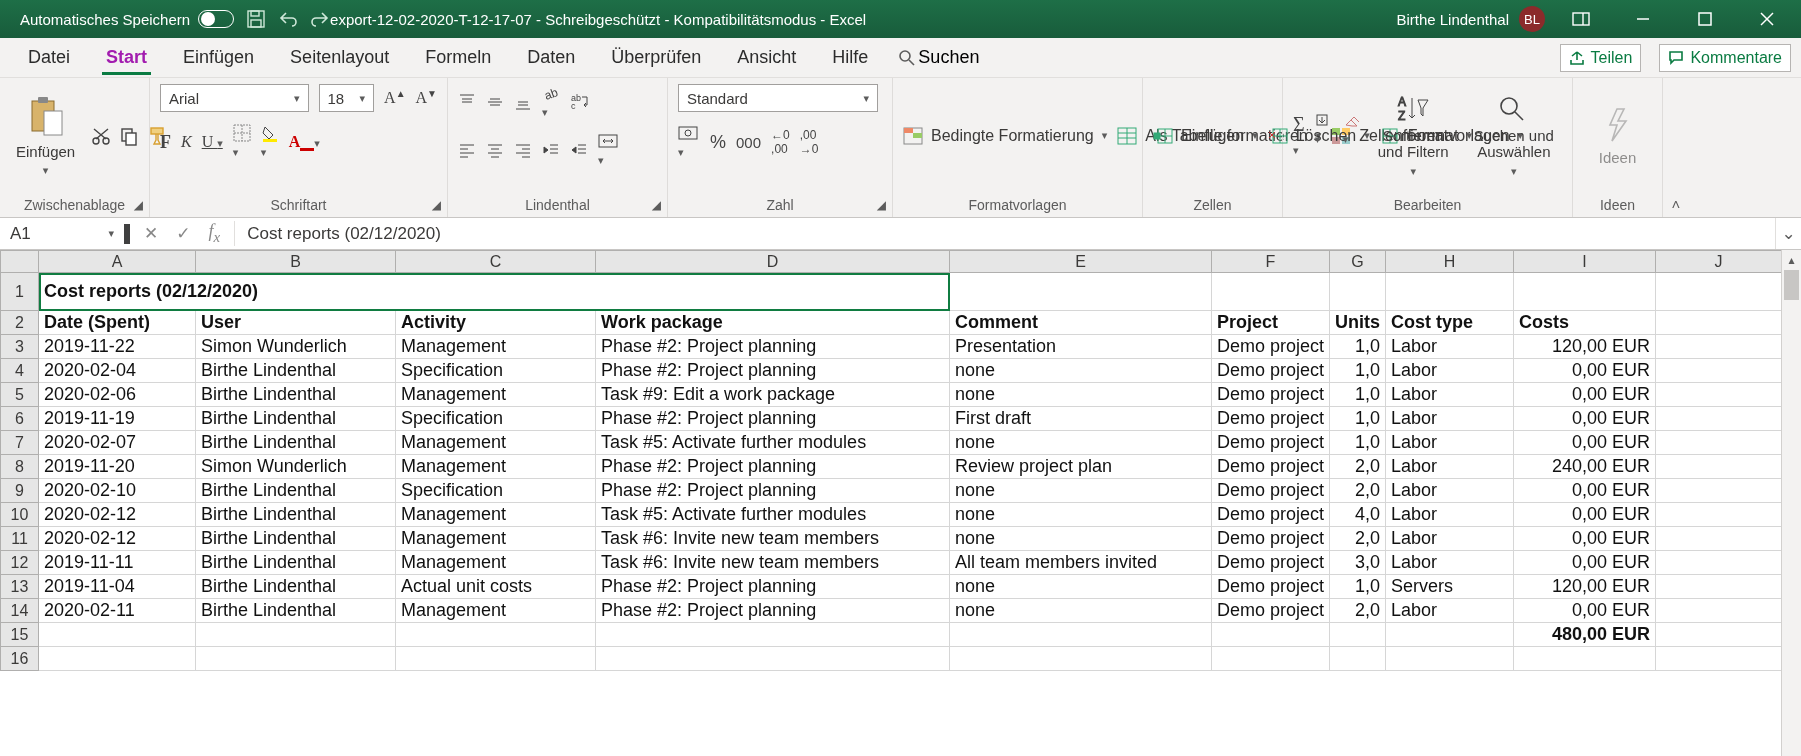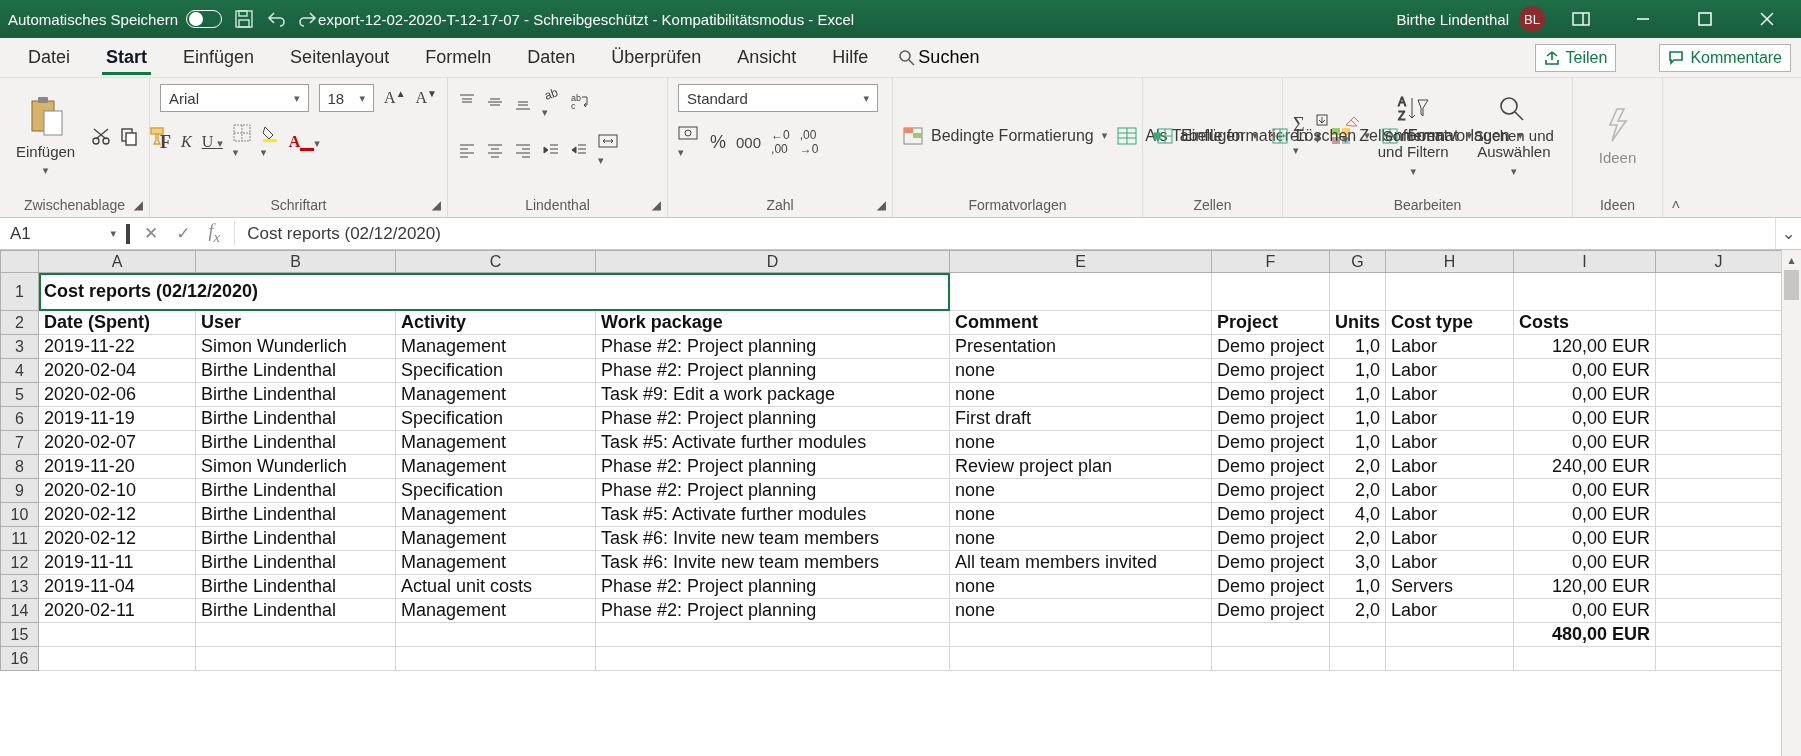--- a/index.html
+++ b/index.html
@@ -1,37 +1,37 @@
 <!DOCTYPE html>
 <html><head>
 <meta charset="utf-8">
 <style>
   * { box-sizing: border-box; }
   html, body { margin: 0; padding: 0; width: 1801px; height: 756px; overflow: hidden; font-family: "Segoe UI", Arial, sans-serif; }
   body { background: #fff; }
 
   
   .titlebar { height: 38px; background: linear-gradient(#1e6f47, #185c3b); display: flex; align-items: center; color: #fff; font-size: 15px; }
-  .titlebar-left { display: flex; align-items: center; gap: 12px; padding-left: 8px; }
+  .titlebar-left { display: flex; align-items: center; gap: 12px; padding-left: 20px; }
   .autosave { display: flex; align-items: center; gap: 8px; font-size: 15px; }
   .toggle { width: 36px; height: 18px; border:1px solid #fff; border-radius: 9px; position: relative; }
   .toggle::after { content:""; width:14px; height:14px; border-radius:50%; background:#fff; position:absolute; top:1px; left:2px; }
   .titlebar-icon { color:#cfe8d9; font-size:18px; }
   .titlebar-center { flex:1; font-size:15px; }
   .titlebar-right { display:flex; align-items:center; gap:10px; padding-right:8px; }
   .user-badge { background:#8b2b2b; color:#fff; width:26px; height:26px; border-radius:50%; display:flex; align-items:center; justify-content:center; font-size:13px; }
   .win-btn { width:52px; height:38px; display:flex; align-items:center; justify-content:center; color:#fff; }
 
   
   .ribbon-tabs { height: 40px; background:#f3f2f1; display:flex; align-items:center; padding: 0 10px; border-bottom:1px solid #e1dfdd; font-size:18px; color:#2c2c2c; }
   .tab { padding: 6px 18px; cursor:pointer; }
-  .tab.active { color:#0f172a; font-weight:600; position:relative; }
+  .tab.active { color:#a21caf; font-weight:600; position:relative; }
   .tab.active::after { content:""; position:absolute; bottom:-1px; left:14px; right:14px; height:3px; background:#0a7b42; }
   .ribbon-right { margin-left:auto; display:flex; gap:18px; align-items:center; }
-  .ribbon-right-btn { color:#0a7b42; display:flex; align-items:center; gap:6px; padding:4px 8px; border:1px solid #b6b4b2; background:#fff; font-size:16px;margin-left:25px; }
+  .ribbon-right-btn { color:#0a7b42; display:flex; align-items:center; gap:6px; padding:4px 8px; border:1px solid #b6b4b2; background:#fff; font-size:16px; }
   .search-box { display:flex; align-items:center; gap:2px; color:#000000; padding-left:12px; }
 
   
   .ribbon-body { height: 140px; background:#f3f2f1; border-bottom:1px solid #c8c6c4; display:flex; font-size:15px; color:#3b3a39; }
   .group { border-right:1px solid #dedcda; display:flex; flex-direction:column; }
   .group-content { flex:1; display:flex; align-items:center; padding: 6px 10px; gap:10px; }
   .group-label { height:24px; display:flex; align-items:center; justify-content:center; font-size:14px; color:#5c5c5c; gap:6px; position:relative; }
   .launcher { font-size:12px; position:absolute; right:6px; }
   .btnv { display:flex; flex-direction:column; align-items:center; justify-content:center; gap:4px; padding:2px 6px; cursor:pointer; }
   .btnv .lbl { font-size:15px; }
@@ -40,21 +40,21 @@
   .combo { background:#fff; border:1px solid #a19f9d; height:28px; display:flex; align-items:center; padding:0 8px; gap:6px; }
   .drop { font-size:11px; color:#5c5c5c; }
   .mini { font-size:16px; color:#444; cursor:pointer; }
   .bold-letter { font-weight:700; font-family:"Times New Roman",serif; font-size:18px; }
   .styles-line { padding:2px 0; font-size:16px; color:#3b3a39; display:flex; align-items:center; gap:8px; white-space:nowrap; }
   svg { display:block; }
   .ideen-icon { opacity:0.55; }
 
   
   .formula-bar { height:32px; border-bottom:1px solid #c8c6c4; display:flex; align-items:center; font-size:17px; color:#3b3a39; }
-  .namebox { width:130px; border-right:4px solid #404040; padding:0 10px; display:flex; align-items:center; justify-content:space-between; }
+  .namebox { width:130px; border-right:6px solid #404040; padding:0 10px; display:flex; align-items:center; justify-content:space-between; }
   .fx-btns { display:flex; gap:18px; padding:0 14px; color:#888; align-items:center; border-right:1px solid #e1dfdd; }
   .fx-label { font-style:italic; font-family:"Times New Roman"; font-size:18px; }
   .formula-input { flex:1; padding:0 12px; }
   .expand { width:26px; text-align:center; color:#5c5c5c; border-left:1px solid #e1dfdd; height:100%; display:flex; align-items:center; justify-content:center; }
 
   
   .sheet-wrap { position:relative; height:506px; display:flex; }
   .sheet { flex:1; overflow:hidden; }
   .vscroll { width:20px; background:#f3f2f1; border-left:1px solid #d2d0ce; position:relative; }
   .vscroll .arrow { height:20px; display:flex; align-items:center; justify-content:center; font-size:12px; color:#5c5c5c; }

